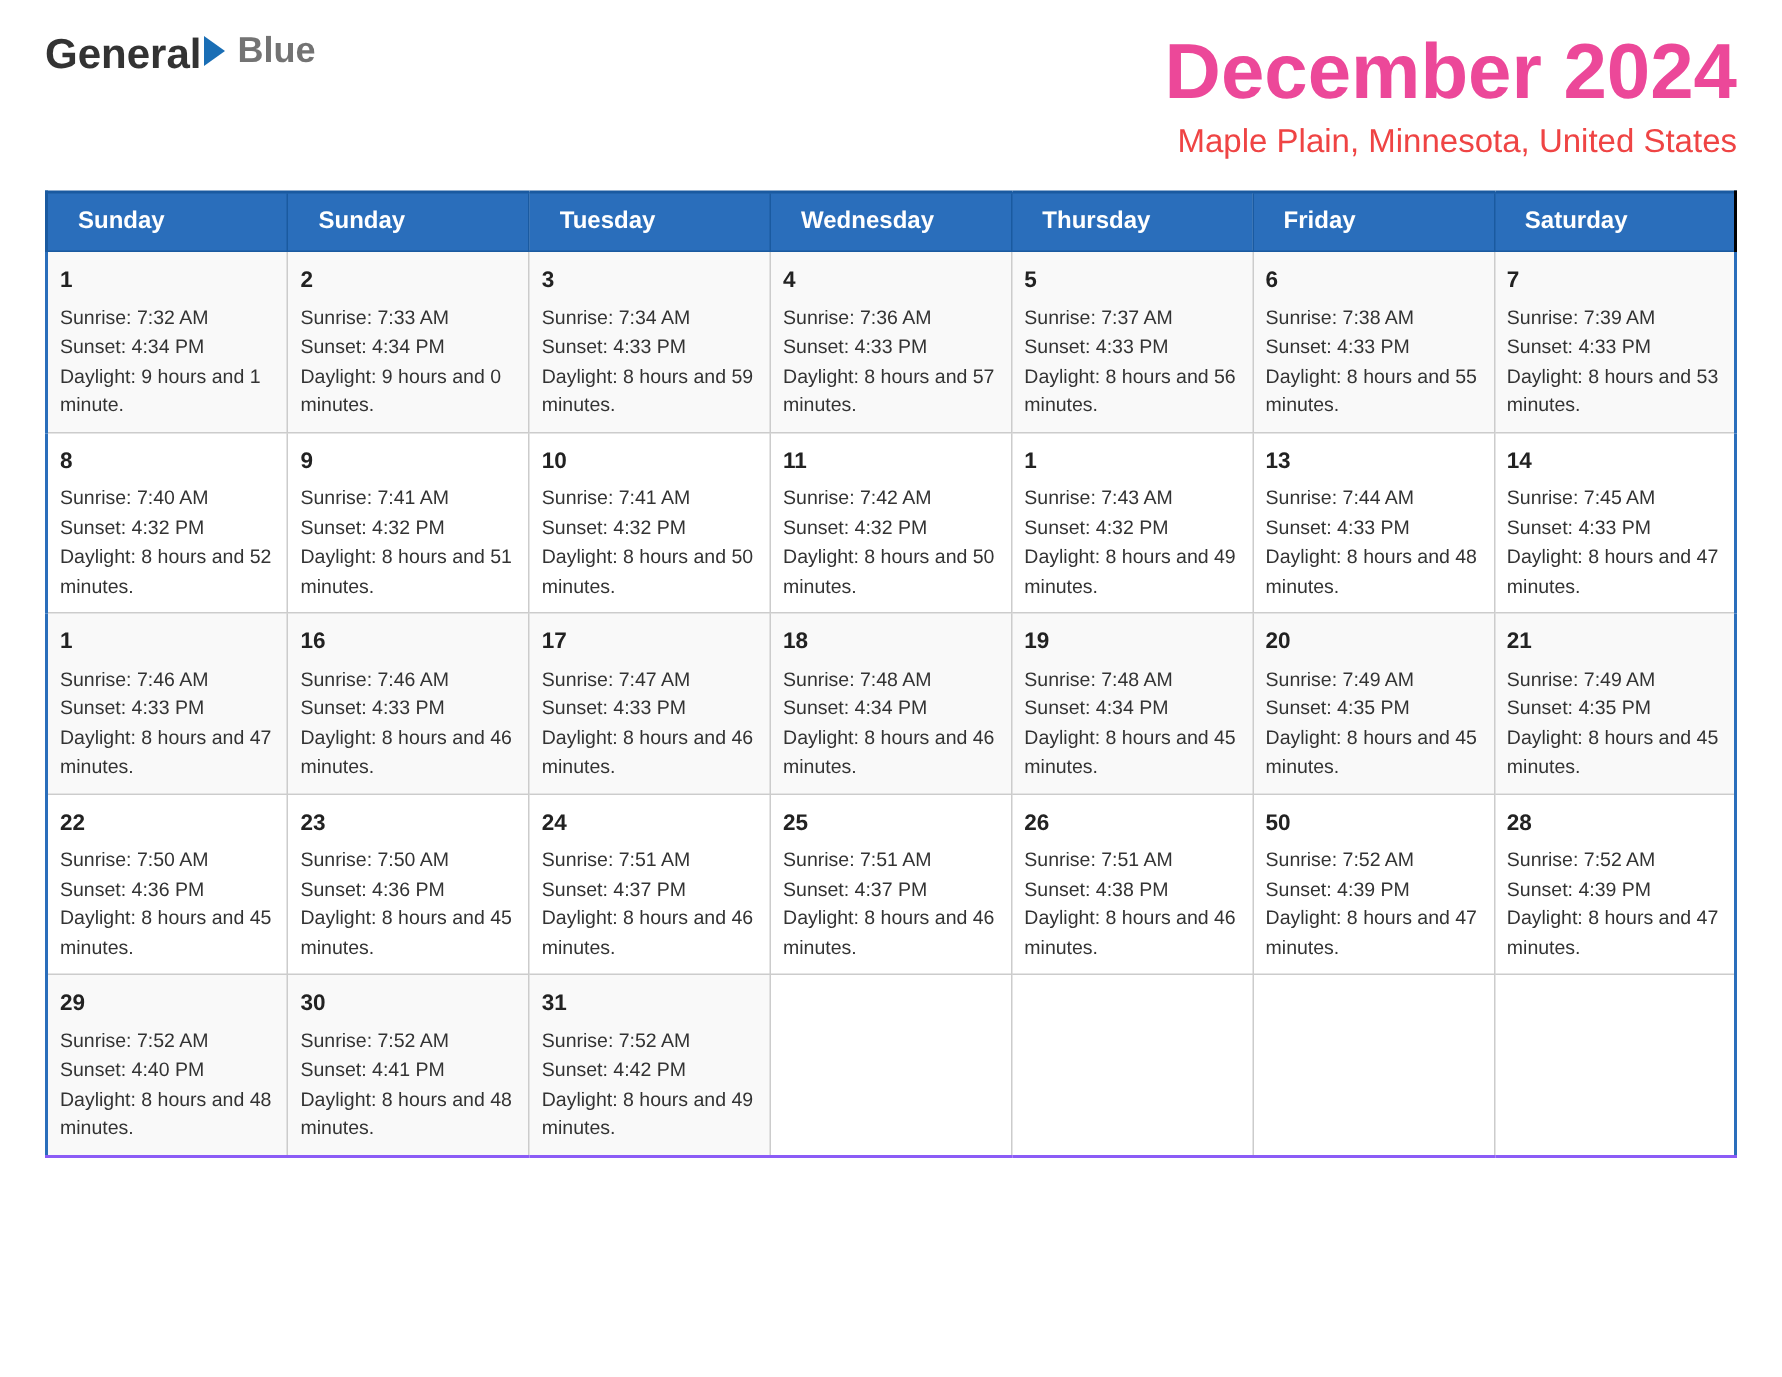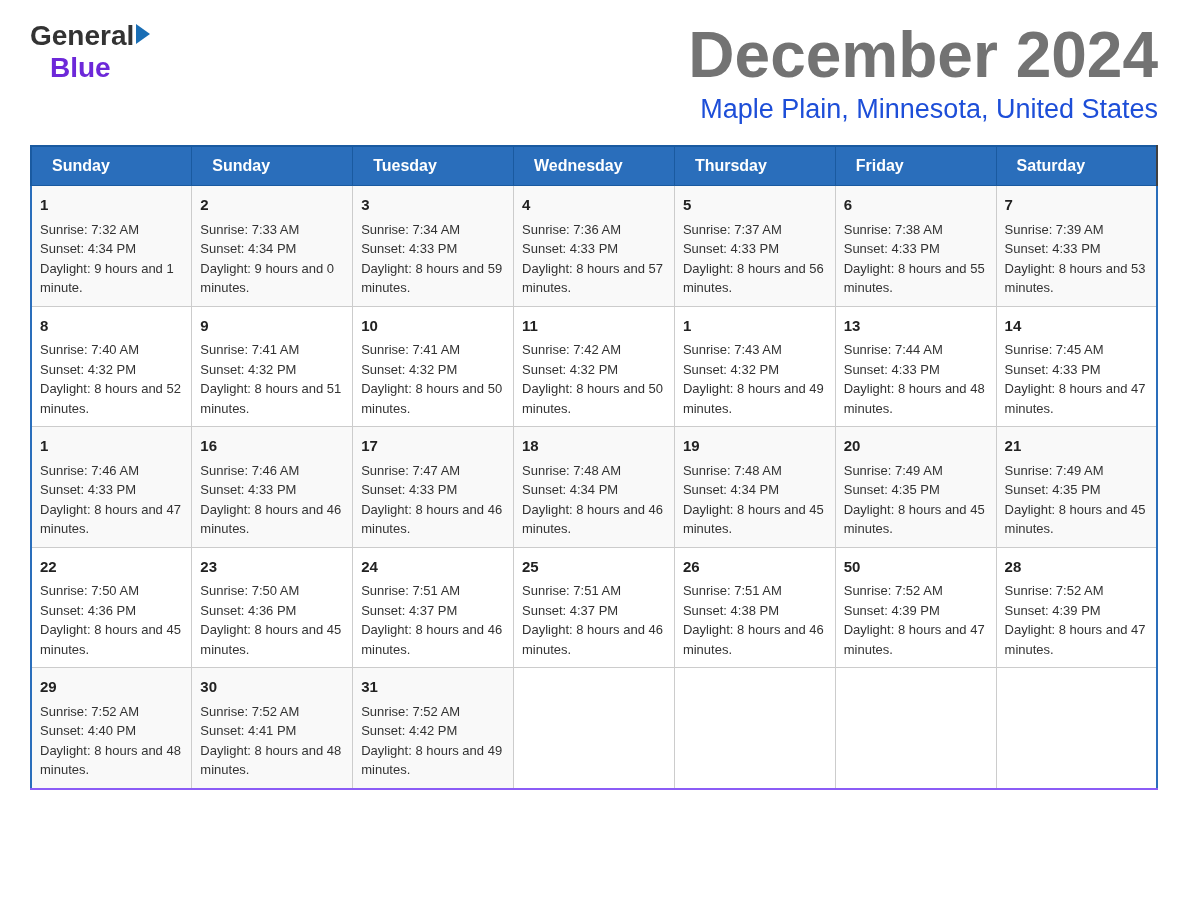--- a/index.html
+++ b/index.html
@@ -25,44 +25,44 @@
       width: 0;
       height: 0;
       border-left: 14px solid #1a6eb5;
       border-top: 10px solid transparent;
       border-bottom: 10px solid transparent;
       margin-left: 2px;
       margin-top: -4px;
     }
     .logo-wrapper {
       display: flex;
-      flex-direction: column;
+      flex-direction: row;
     }
     .logo-top-row {
       display: flex;
       align-items: center;
     }
     .logo-bottom {
-      font-size: 28px;
-      font-weight: bold;
-      color: #6d28d9;
-      margin-left: 20px;
+      font-size: 24px;
+      font-weight: bold;
+      color: #737373;
+      margin-left: 8px;
     }
     .title-block {
       text-align: right;
     }
     .month-year {
-      font-size: 64px;
-      font-weight: bold;
-      color: #737373;
+      font-size: 52px;
+      font-weight: bold;
+      color: #ec4899;
       line-height: 1.1;
     }
     .location {
-      font-size: 27px;
-      color: #1d4ed8;
+      font-size: 22px;
+      color: #ef4444;
       margin-top: 4px;
     }
     table {
       width: 100%;
       border-collapse: collapse;
       table-layout: fixed;
     }
     thead tr th {
       background-color: #2a6ebb;
       color: #fff;
@@ -87,21 +87,21 @@
     tbody tr td:first-child {
       border-left: 2px solid #2a6ebb;
     }
     tbody tr td:last-child {
       border-right: 2px solid #2a6ebb;
     }
     thead tr th:first-child {
       border-left: 2px solid #1a5aa0;
     }
     thead tr th:last-child {
-      border-right: 2px solid #404040;
+      border-right: 2px solid #000000;
     }
     thead tr th {
       border-top: 2px solid #1a5aa0;
       padding-left: 20px;
     }
     .day-number {
       font-size: 15px;
       font-weight: bold;
       color: #222;
       display: block;

